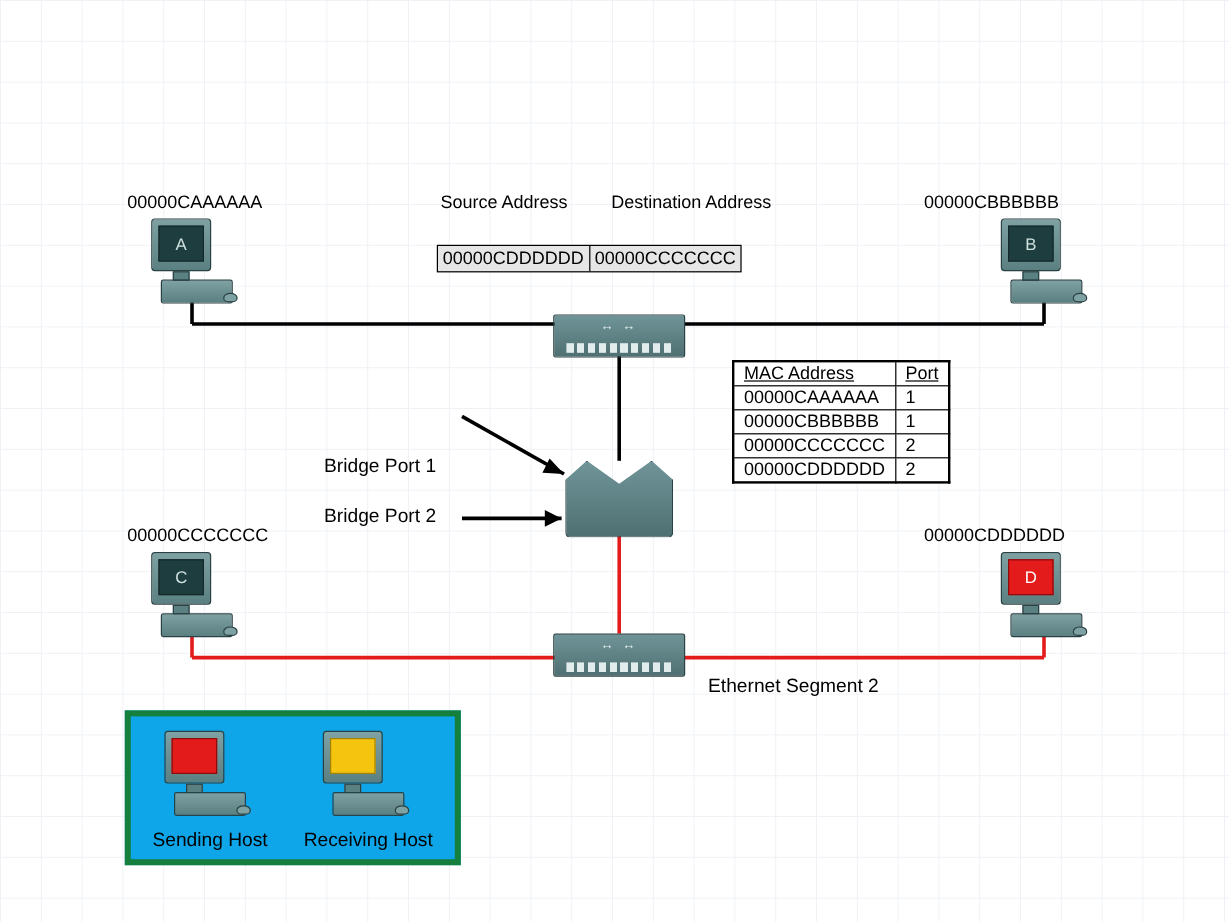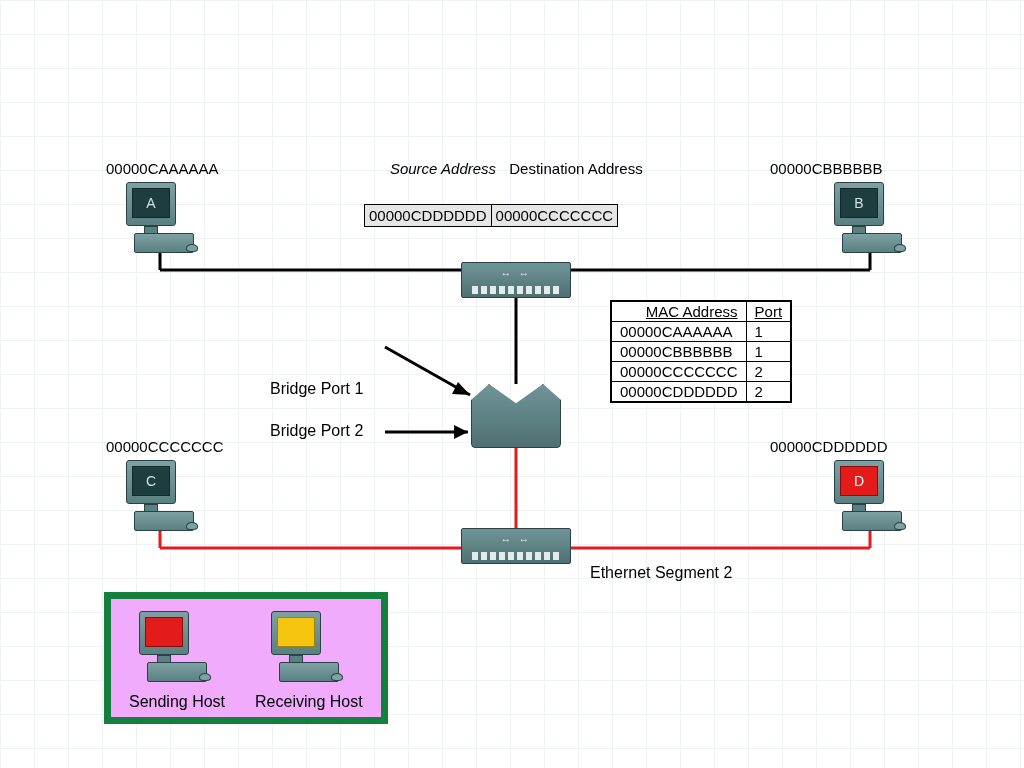--- a/index.html
+++ b/index.html
@@ -129,26 +129,26 @@
     border-collapse:collapse;
     font-size:15px;
     background:#fff;
   }
   .mac-table th,.mac-table td{
     border:1px solid #000;
     padding:1px 8px;
     text-align:left;
     font-weight:normal;
   }
-  .mac-table th{ text-decoration:underline;text-align:right; }
+  .mac-table th{ text-decoration:underline; }
   
   .legend{
     position:absolute;
-    background:#f0abfc;
-    border:7px solid #15803d;
+    background:#0ea5e9;
+    border:5px solid #15803d;
     padding:12px 18px 6px;
     display:flex;
     gap:30px;
   }
   .legend .item{ text-align:center; }
   .legend .computer{ position:relative; }
   .legend .cap{ margin-top:4px; font-size:16px; }
   svg.net{ position:absolute; inset:0; width:1024px; height:768px; pointer-events:none; }
 </style>
 </head>
@@ -188,21 +188,21 @@
 
   <div class="label small" style="left:770px; top:160px;">00000CBBBBBB</div>
   <div class="computer" style="left:830px; top:182px;">
     <div class="monitor"></div>
     <div class="screen lbl">B</div>
     <div class="stand"></div>
       <div class="base"></div>
       <div class="mouse"></div>
   </div>
 
-  <div class="frame-cap" style="left:383px; top:160px; width:120px;font-style:italic;">Source
+  <div class="frame-cap" style="left:360px; top:160px; width:120px;">Source
 Address</div>
   <div class="frame-cap" style="left:506px; top:160px; width:140px;">Destination
 Address</div>
   <div class="frame-hdr" style="left:364px; top:204px;">
     <div>00000CDDDDDD</div>
     <div>00000CCCCCCC</div>
   </div>
 
   <div class="switch" style="left:461px; top:262px;">
     <div class="arrows">↔ ↔</div>

